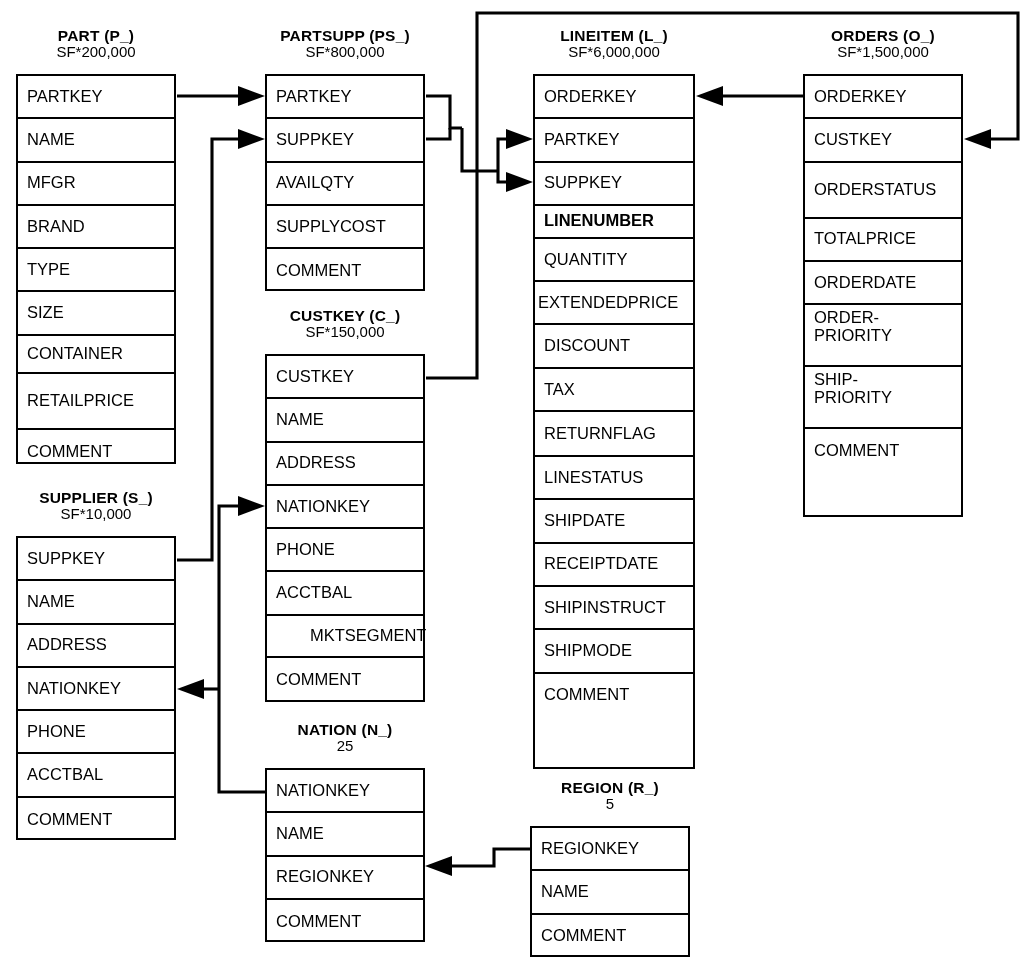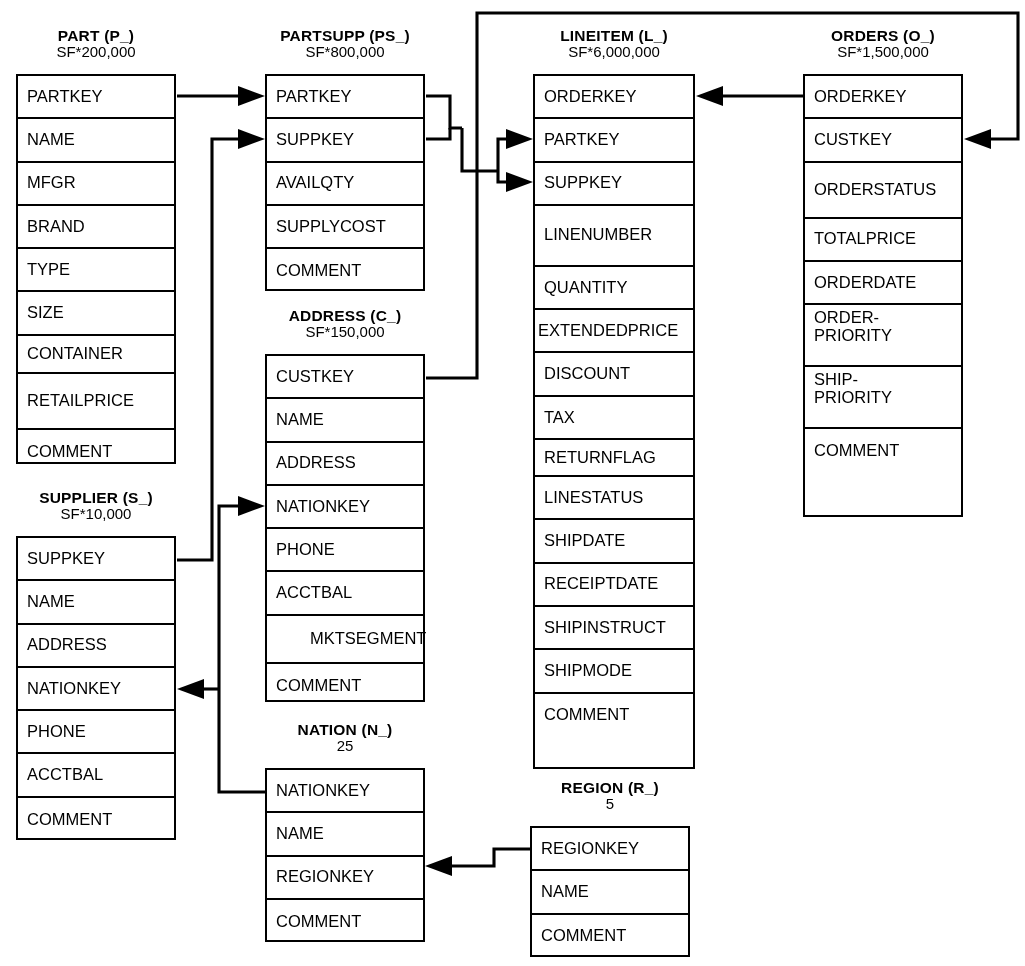--- a/index.html
+++ b/index.html
@@ -81,26 +81,26 @@
     </div>
   </div>
 
   <div class="entity" id="ent-lineitem" style="left:533px;top:26px;width:162px;">
     <div class="ent-title">LINEITEM (L_)</div>
     <div class="ent-card">SF*6,000,000</div>
     <div class="ent-box" style="top:48px;width:162px;height:695px;">
       <div class="field" style="height:43.3px;">ORDERKEY</div>
       <div class="field" style="height:43.3px;">PARTKEY</div>
       <div class="field" style="height:43.3px;">SUPPKEY</div>
-      <div class="field" style="height:61px;">LINENUMBER</div>
+      <div class="field" style="height:33px;font-weight:bold;">LINENUMBER</div>
       <div class="field" style="height:43.3px;">QUANTITY</div>
       <div class="field" style="height:43.3px;padding-left:3px;">EXTENDEDPRICE</div>
       <div class="field" style="height:43.3px;">DISCOUNT</div>
       <div class="field" style="height:43.3px;">TAX</div>
-      <div class="field" style="height:37px;text-align:right;">RETURNFLAG</div>
+      <div class="field" style="height:45px;text-align:right;">RETURNFLAG</div>
       <div class="field" style="height:43.3px;">LINESTATUS</div>
       <div class="field" style="height:43.3px;">SHIPDATE</div>
       <div class="field" style="height:43.3px;">RECEIPTDATE</div>
       <div class="field" style="height:43.3px;">SHIPINSTRUCT</div>
       <div class="field" style="height:43.3px;">SHIPMODE</div>
       <div class="field" style="height:43.3px;">COMMENT</div>
     </div>
   </div>
 
   <div class="entity" id="ent-orders" style="left:803px;top:26px;width:160px;">
@@ -118,30 +118,30 @@
       </div>
       <div class="field two-line" style="height:62px;">
         <span>SHIP-</span>
         <span>PRIORITY</span>
       </div>
       <div class="field" style="height:43.3px;">COMMENT</div>
     </div>
   </div>
 
   <div class="entity" id="ent-customer" style="left:265px;top:306px;width:160px;">
-    <div class="ent-title">ADDRESS (C_)</div>
+    <div class="ent-title">CUSTKEY (C_)</div>
     <div class="ent-card">SF*150,000</div>
     <div class="ent-box" style="top:48px;width:160px;height:348px;">
       <div class="field" style="height:43.3px;">CUSTKEY</div>
       <div class="field" style="height:43.3px;">NAME</div>
       <div class="field" style="height:43.3px;">ADDRESS</div>
       <div class="field" style="height:43.3px;">NATIONKEY</div>
       <div class="field" style="height:43.3px;">PHONE</div>
       <div class="field" style="height:43.3px;">ACCTBAL</div>
-      <div class="field" style="height:48px;padding-left:43px;">MKTSEGMENT</div>
+      <div class="field" style="height:42px;padding-left:43px;">MKTSEGMENT</div>
       <div class="field" style="height:43.3px;">COMMENT</div>
     </div>
   </div>
 
   <div class="entity" id="ent-supplier" style="left:16px;top:488px;width:160px;">
     <div class="ent-title">SUPPLIER (S_)</div>
     <div class="ent-card">SF*10,000</div>
     <div class="ent-box" style="top:48px;width:160px;height:304px;">
       <div class="field" style="height:43.3px;">SUPPKEY</div>
       <div class="field" style="height:43.3px;">NAME</div>

